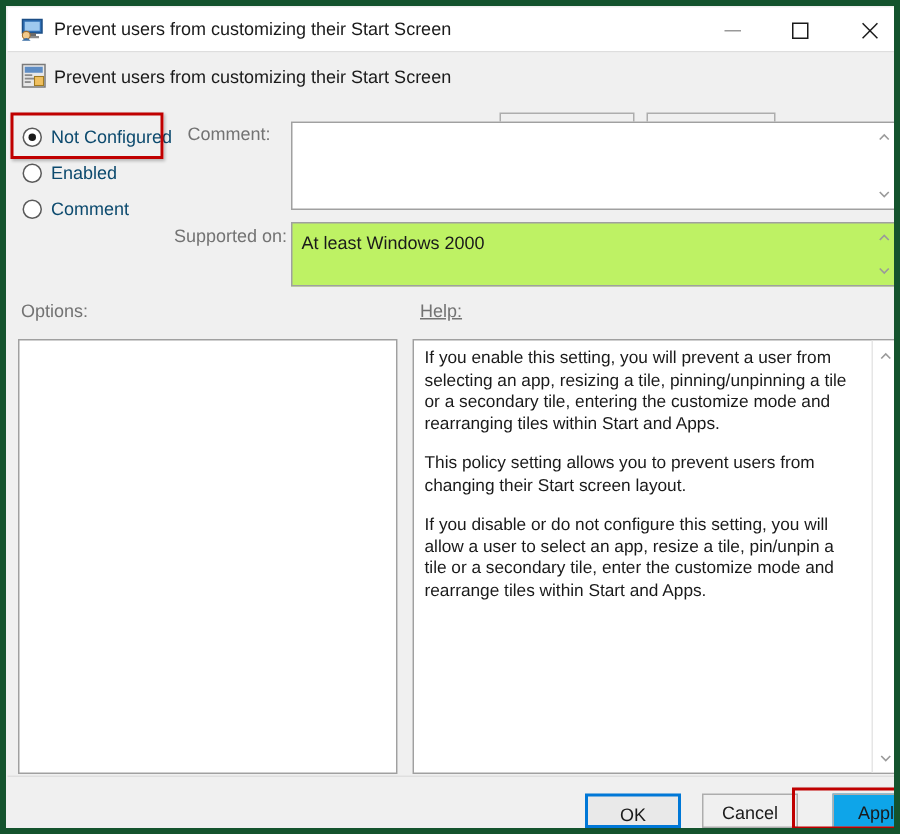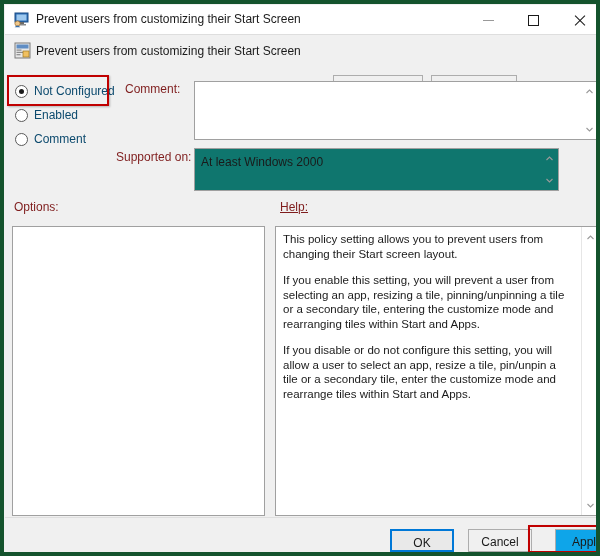--- a/index.html
+++ b/index.html
@@ -177,39 +177,39 @@
     left: 3px; top: 71px; width: 102px; height: 31px;
   }
   .hl-apply {
     left: 524px; top: 521px; width: 70px; height: 28px;
   }
 
   
   .field-label {
     position: absolute;
     font-size: 12px;
-    color: #7f1d1d;
+    color: #737373;
     white-space: nowrap;
   }
   .lbl-comment { left: 121px; top: 78px; }
   .lbl-supported { left: 112px; top: 146px; }
 
   .textbox {
     position: absolute;
     box-sizing: border-box;
     border: 1px solid #a0a0a0;
     overflow: hidden;
   }
   .tb-comment {
     left: 190px; top: 77px; width: 405px; height: 59px;
     background: #ffffff;
   }
   .tb-supported {
-    left: 190px; top: 144px; width: 365px; height: 43px;
-    background: #0f766e;
+    left: 190px; top: 144px; width: 405px; height: 43px;
+    background: #bef264;
   }
   .tb-supported-text {
     position: absolute;
     left: 6px; top: 6px;
     font-size: 12px;
     color: #1a1a1a;
   }
 
   .mini-scroll {
     position: absolute;
@@ -404,22 +404,22 @@
     </div>
   </div>
 
   <span class="field-label lbl-options">Options:</span>
   <span class="field-label lbl-help">Help:</span>
 
   <div class="panel panel-options"></div>
 
   <div class="panel panel-help">
     <div class="help-text">
+      <p>If you enable this setting, you will prevent a user from selecting an app, resizing a tile, pinning/unpinning a tile or a secondary tile, entering the customize mode and rearranging tiles within Start and Apps.</p>
       <p>This policy setting allows you to prevent users from changing their Start screen layout.</p>
-      <p>If you enable this setting, you will prevent a user from selecting an app, resizing a tile, pinning/unpinning a tile or a secondary tile, entering the customize mode and rearranging tiles within Start and Apps.</p>
       <p>If you disable or do not configure this setting, you will allow a user to select an app, resize a tile, pin/unpin a tile or a secondary tile, enter the customize mode and rearrange tiles within Start and Apps.</p>
     </div>
     <div class="scrollbar">
       <span class="sb-arrow sb-up">
         <svg width="9" height="9" viewBox="0 0 9 9">
             <path d="M1.5 6 L4.5 3 L7.5 6" fill="none" stroke="#9a9a9a" stroke-width="1.1"></path>
           </svg>
       </span>
       <span class="sb-arrow sb-down">
         <svg width="9" height="9" viewBox="0 0 9 9">

